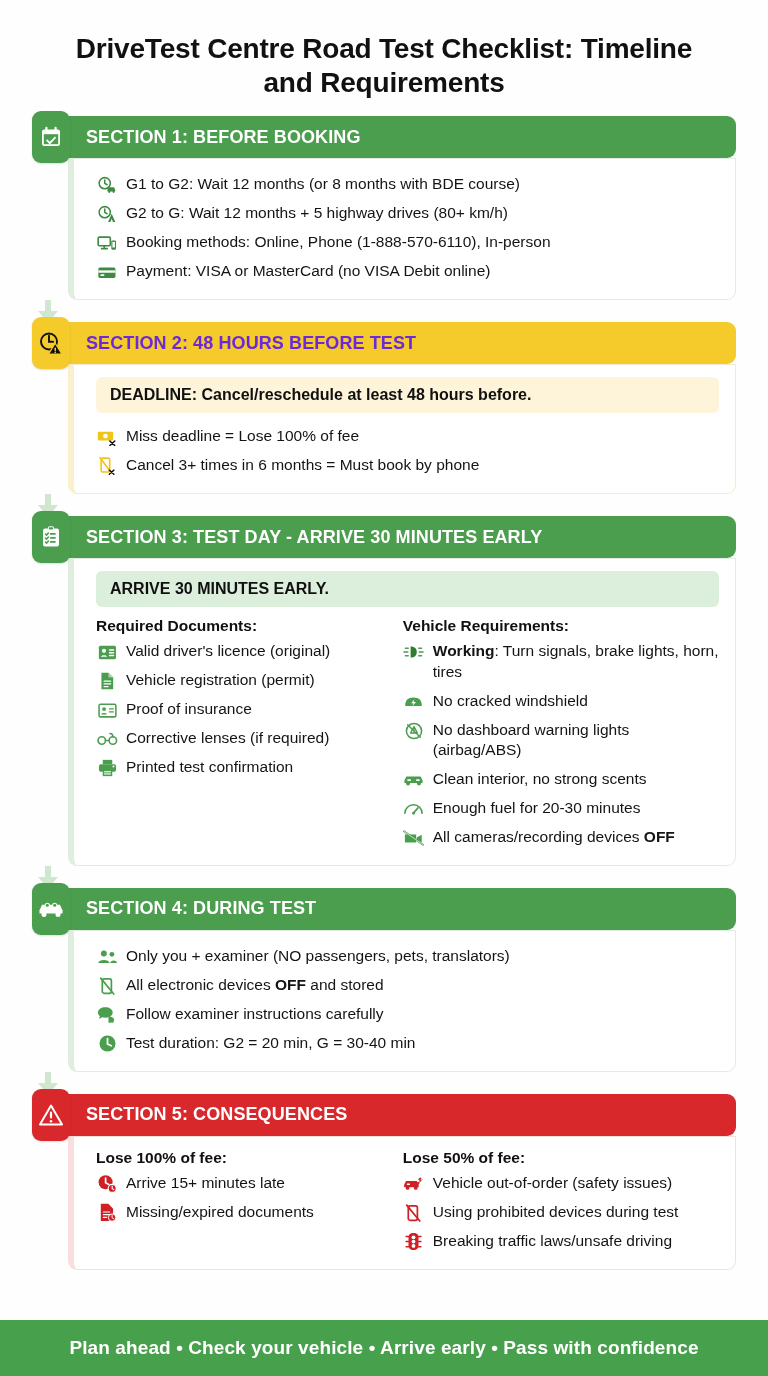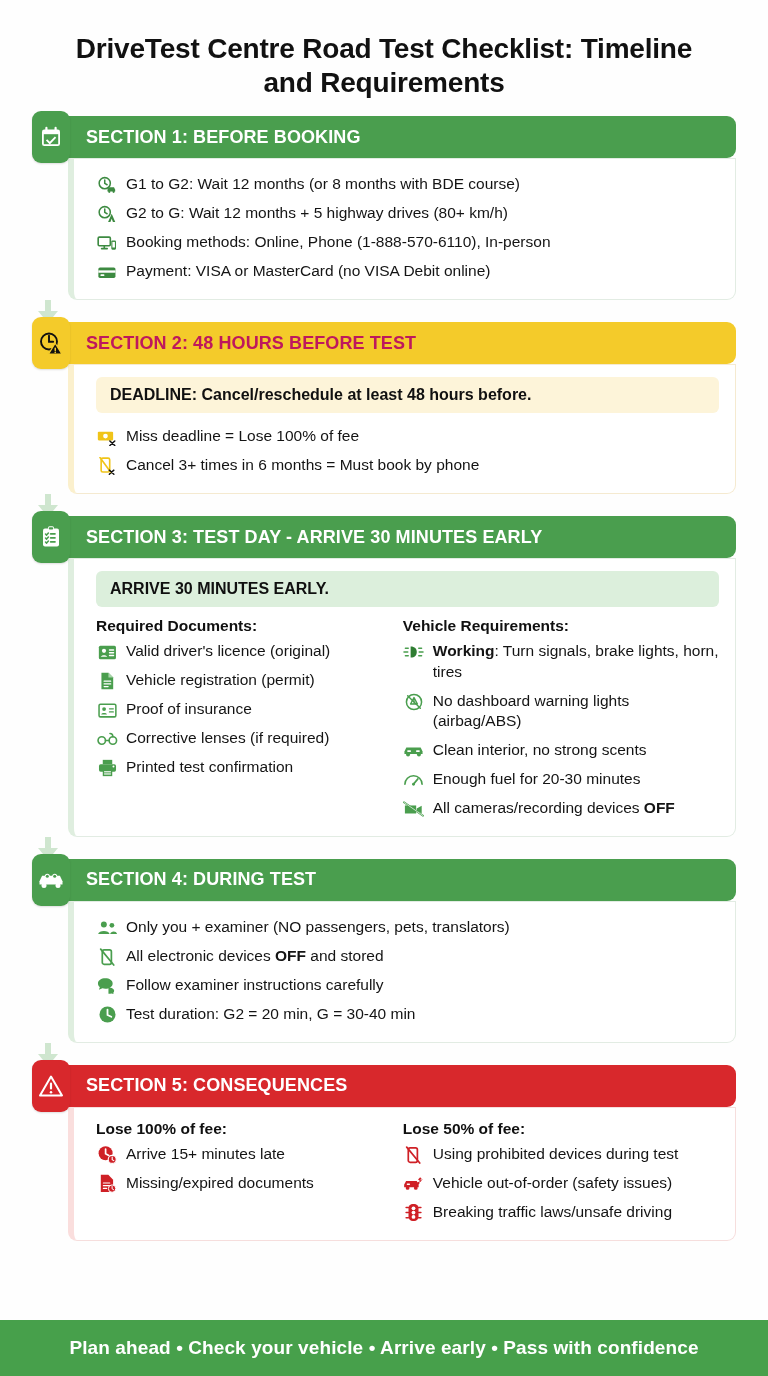--- a/index.html
+++ b/index.html
@@ -248,21 +248,21 @@
           <span>
             <svg width="26" height="26" viewBox="0 0 26 26" fill="none">
               <circle cx="11" cy="11.5" r="8" stroke="#111" stroke-width="1.9"></circle>
               <path d="M11 5.8 V11.8 L15.2 11.8" stroke="#111" stroke-width="1.9" stroke-linecap="round"></path>
               <path d="M17.2 13.2 L23.8 24 L10.6 24 Z" fill="#111" stroke="#f4cb2a" stroke-width="1.2"></path>
               <rect x="16.5" y="17.4" width="1.5" height="3.8" rx="0.7" fill="#f4cb2a"></rect>
               <circle cx="17.25" cy="22.3" r="0.85" fill="#f4cb2a"></circle>
             </svg>
           </span>
         </div>
-        <div class="head-bar" style="background:#f4cb2a; color:#be185d">SECTION 2: 48 HOURS BEFORE TEST</div>
+        <div class="head-bar" style="background:#f4cb2a; color:#6d28d9">SECTION 2: 48 HOURS BEFORE TEST</div>
       </div>
       <div class="sec-body warn">
         <div class="callout warn">DEADLINE: Cancel/reschedule at least 48 hours before.</div>
         <div class="items">
 
           <div class="item">
             <span class="ic">
               <svg width="20" height="18" viewBox="0 0 22 20" fill="none">
                 <rect x="0.8" y="4.2" width="17" height="9.6" rx="1.2" fill="#f0c419"></rect>
                 <circle cx="9.3" cy="9" r="2.6" fill="#fff"></circle>
@@ -413,20 +413,29 @@
                         <path d="M5.5 12 h-3"></path>
                       <path d="M16.5 4 h3"></path>
                         <path d="M17 8 h4"></path>
                         <path d="M16.5 12 h3"></path>
                     </g>
                   </svg>
                 </span>
                 <span class="txt"><b>Working</b><span>: Turn signals, brake lights, horn, tires</span></span>
               </div>
 
+              <div class="item">
+                <span class="ic">
+                  <svg width="21" height="14" viewBox="0 0 22 14" fill="none">
+                    <path d="M2.3 11.2 C2.3 5.2 5 2.3 11 2.3 C17 2.3 19.7 5.2 19.7 11.2 z" fill="#4a9e4e"></path>
+                    <path d="M12 4.2 L8.6 8.2 h2.4 l-1.3 3.2 L13.6 7 h-2.5 z" fill="#fff"></path>
+                  </svg>
+                </span>
+                <span class="txt">No cracked windshield</span>
+              </div>
 
               <div class="item">
                 <span class="ic">
                   <svg width="20" height="18" viewBox="0 0 20 19" fill="none">
                     <circle cx="10" cy="9.5" r="8" stroke="#4a9e4e" stroke-width="1.6"></circle>
                     <path d="M10 4.8 L13.6 11.6 L6.4 11.6 Z" fill="none" stroke="#4a9e4e" stroke-width="1.5" stroke-linejoin="round"></path>
                     <rect x="9.3" y="7.3" width="1.4" height="2.6" rx="0.6" fill="#4a9e4e"></rect>
                     <circle cx="10" cy="10.8" r="0.7" fill="#4a9e4e"></circle>
                     <path d="M3.3 3 L16.7 16" stroke="#4a9e4e" stroke-width="1.5" stroke-linecap="round"></path>
                   </svg>
@@ -607,43 +616,43 @@
 
             </div>
           </div>
 
           <div class="col col-wide">
             <div class="col-head">Lose 50% of fee:</div>
             <div class="items">
 
               <div class="item">
                 <span class="ic">
-                  <svg width="19" height="18" viewBox="0 0 20 19" fill="none">
-                    <rect x="4.5" y="2" width="9.6" height="15.2" rx="1.9" stroke="#cf2026" stroke-width="1.8"></rect>
-                    <path d="M2.8 1.2 L16.6 18" stroke="#cf2026" stroke-width="1.8" stroke-linecap="round"></path>
-                  </svg>
-                </span>
-                <span class="txt">Using prohibited devices during test</span>
-              </div>
-
-              <div class="item">
-                <span class="ic">
                   <svg width="21" height="16" viewBox="0 0 22 16" fill="none">
                     <path d="M1.2 11.4 v-2.6 l2-4 h11.2 l2 4 v2.6 z" fill="#cf2026"></path>
                     <circle cx="4.8" cy="12.1" r="2" fill="#cf2026"></circle>
                     <circle cx="13.4" cy="12.1" r="2" fill="#cf2026"></circle>
                     <rect x="3.9" y="7.4" width="3.5" height="1.6" rx="0.7" fill="#fff"></rect>
                     <path d="M18 1 l-2.2 2.2 1.4 1.4 L19.4 2.4 a2.6 2.6 0 0 1 -3.6 3.3 l-2.2 2.2 1.6 1.6 2.2-2.2 a2.6 2.6 0 0 1 3.3-3.6 z" fill="#cf2026"></path>
                   </svg>
                 </span>
                 <span class="txt">Vehicle out-of-order (safety issues)</span>
               </div>
 
               <div class="item">
                 <span class="ic">
+                  <svg width="19" height="18" viewBox="0 0 20 19" fill="none">
+                    <rect x="4.5" y="2" width="9.6" height="15.2" rx="1.9" stroke="#cf2026" stroke-width="1.8"></rect>
+                    <path d="M2.8 1.2 L16.6 18" stroke="#cf2026" stroke-width="1.8" stroke-linecap="round"></path>
+                  </svg>
+                </span>
+                <span class="txt">Using prohibited devices during test</span>
+              </div>
+
+              <div class="item">
+                <span class="ic">
                   <svg width="17" height="19" viewBox="0 0 16 19" fill="none">
                     <rect x="3" y="1" width="10" height="17" rx="4.2" fill="#cf2026"></rect>
                     <circle cx="8" cy="5.3" r="1.9" fill="#fff"></circle>
                     <circle cx="8" cy="9.6" r="1.9" fill="#fff"></circle>
                     <circle cx="8" cy="13.9" r="1.9" fill="#fff"></circle>
                     <path d="M0.6 4.4 h2.4 M0.6 9.6 h2.4 M0.6 14.8 h2.4 M13 4.4 h2.4 M13 9.6 h2.4 M13 14.8 h2.4" stroke="#cf2026" stroke-width="1.5" stroke-linecap="round"></path>
                   </svg>
                 </span>
                 <span class="txt">Breaking traffic laws/unsafe driving</span>
               </div>

